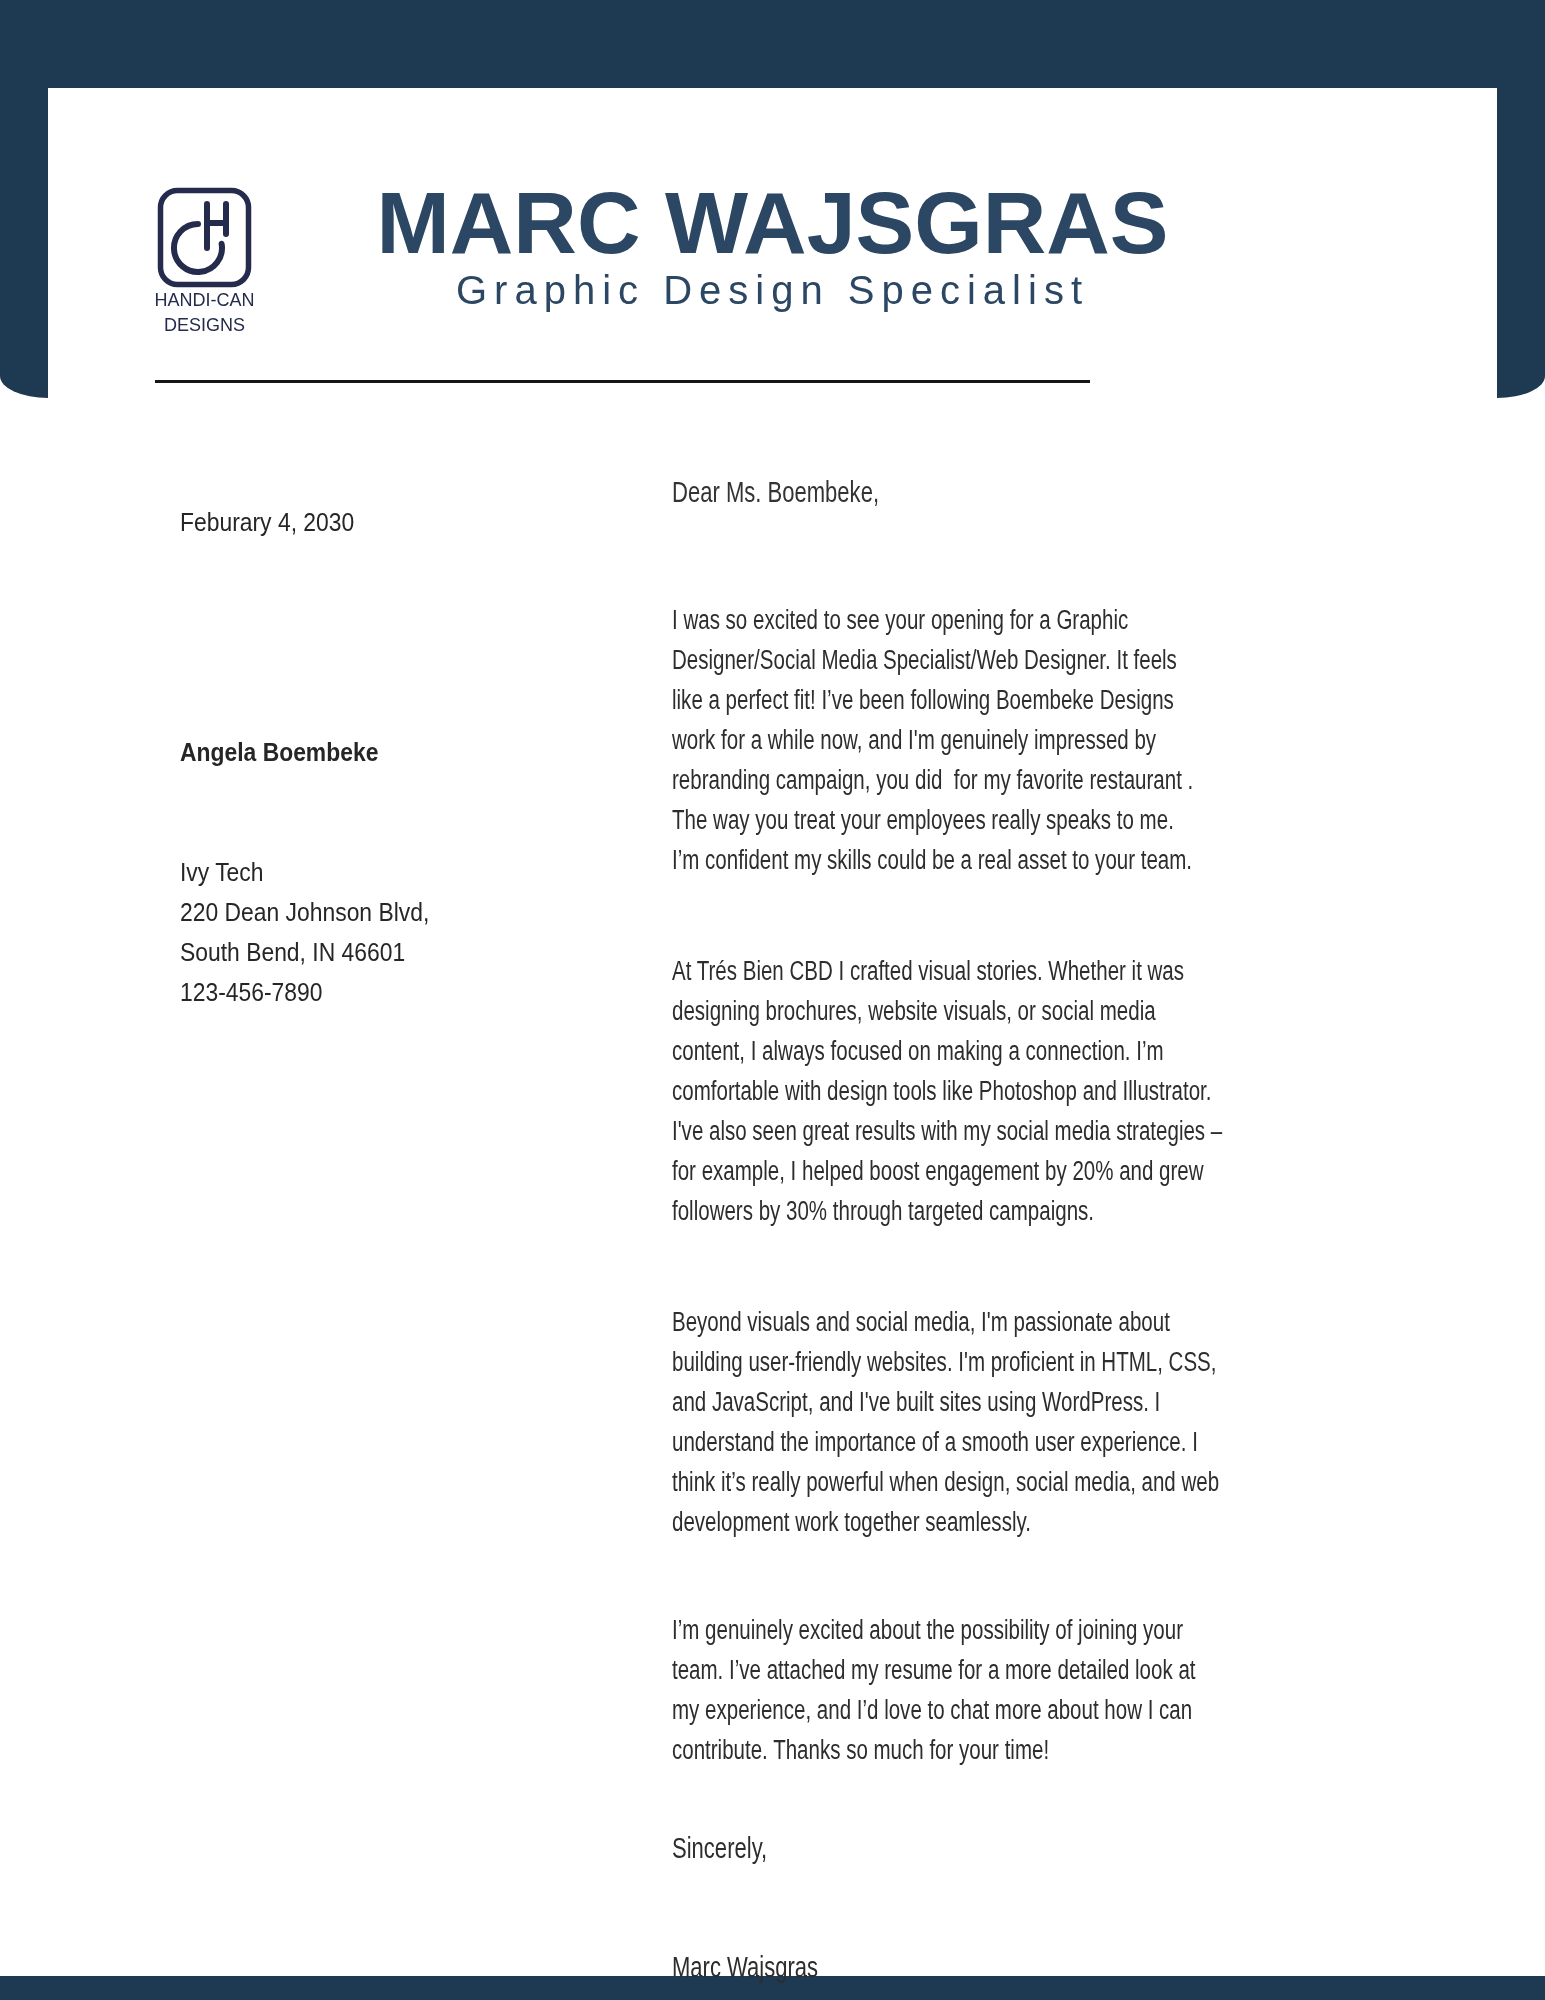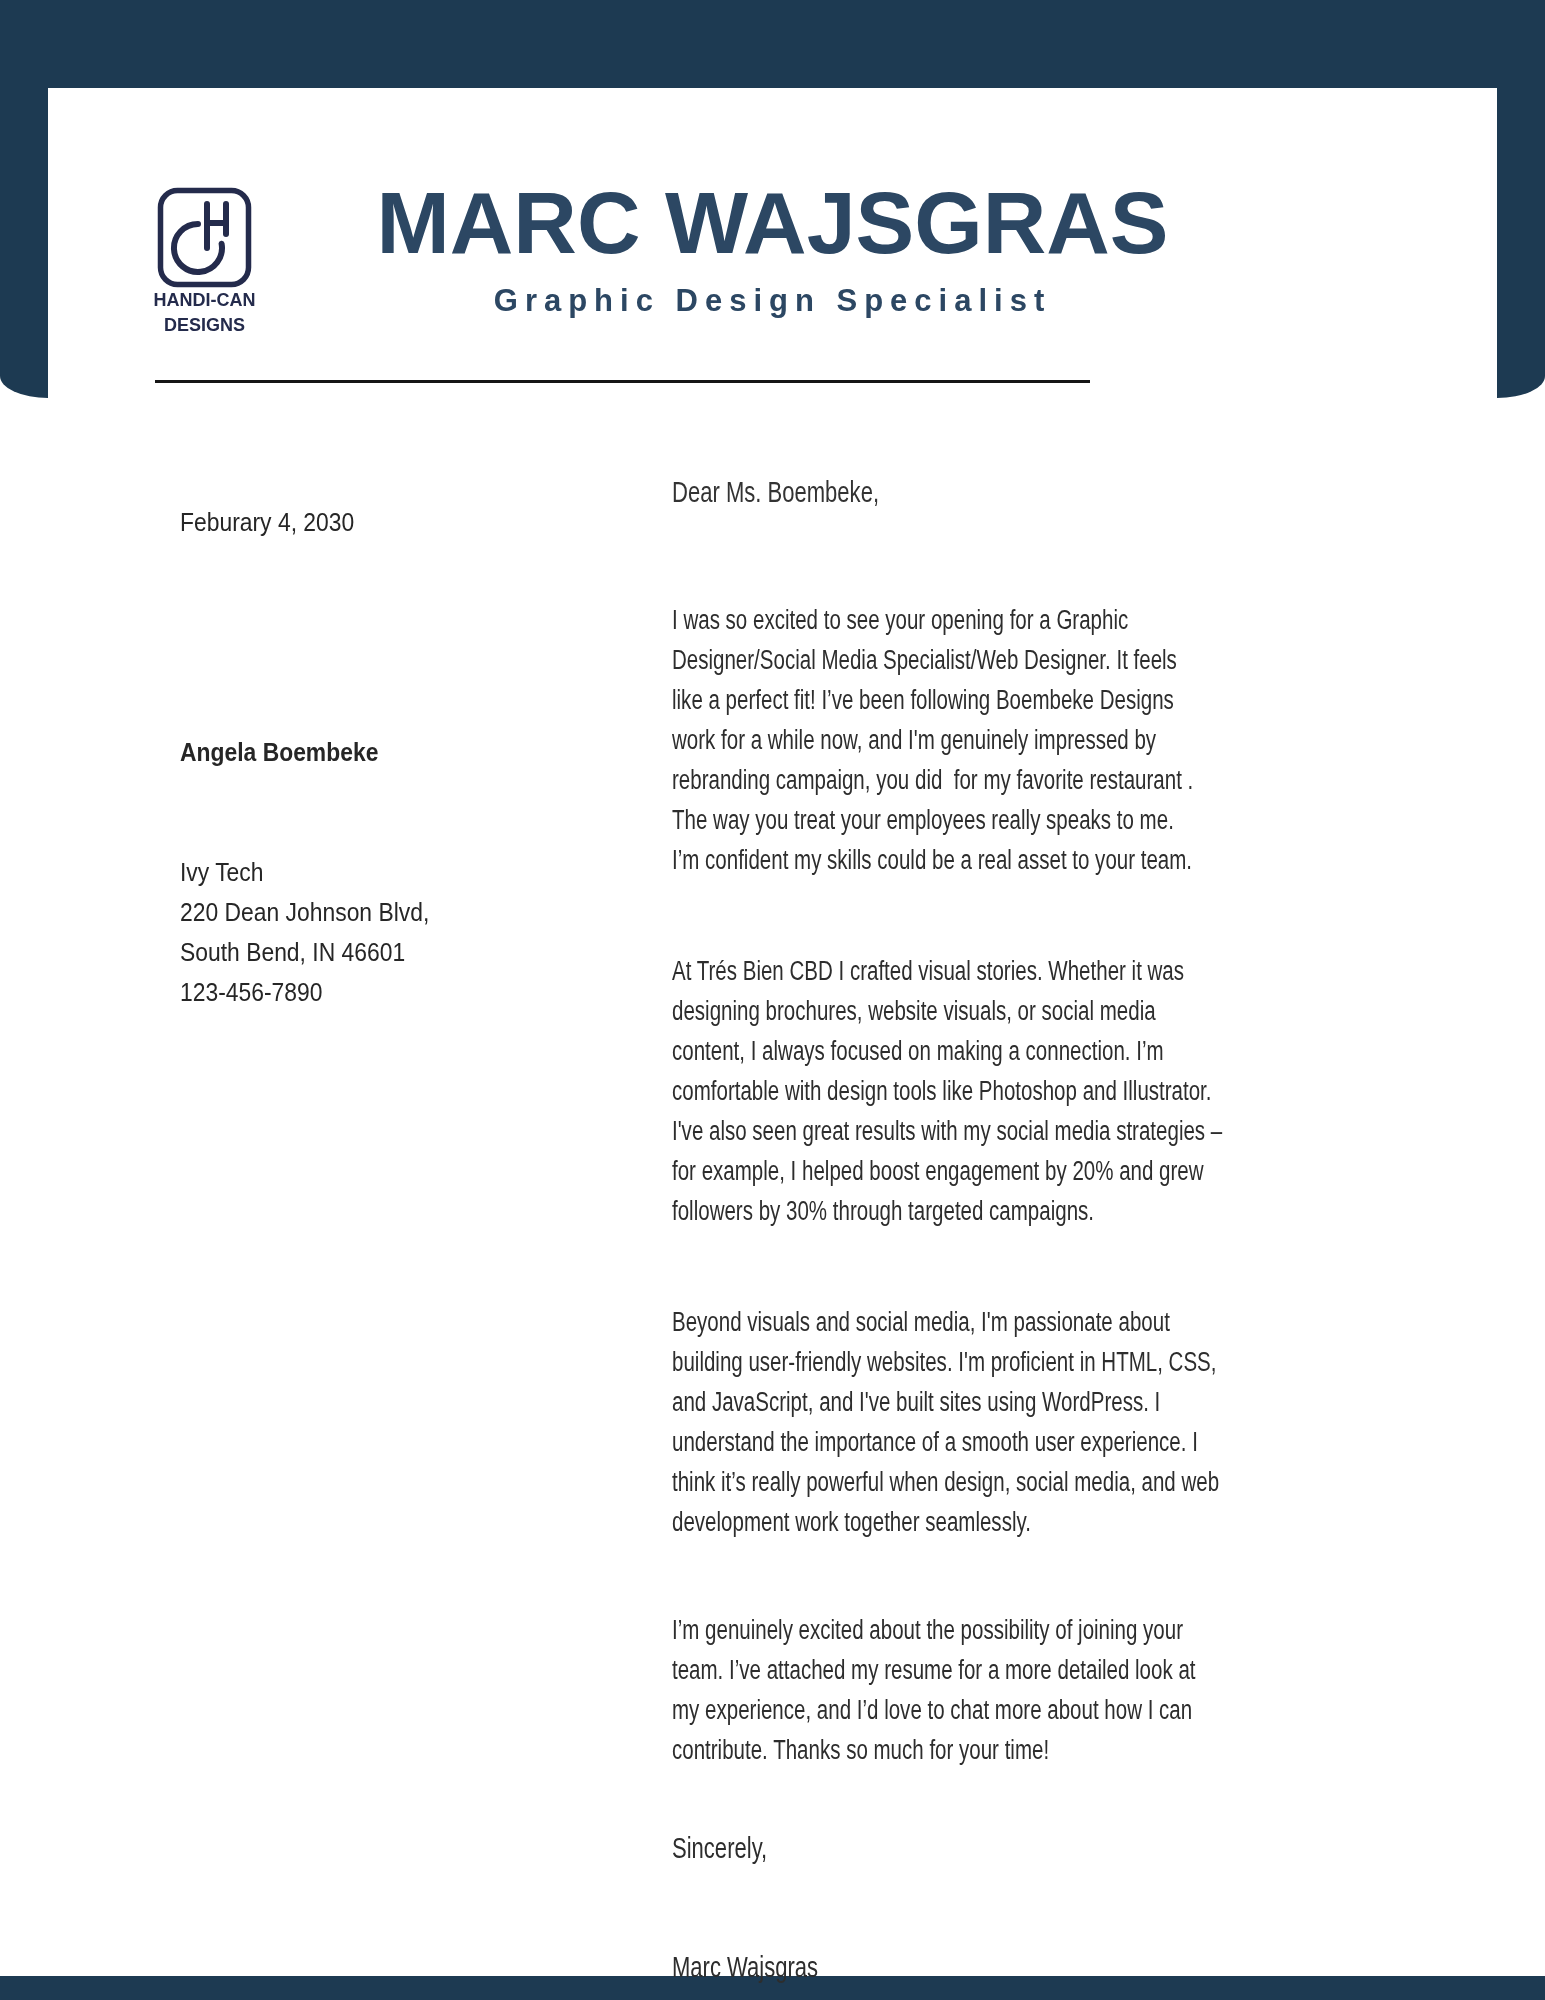--- a/index.html
+++ b/index.html
@@ -16,29 +16,29 @@
   }
   .band-top{position:absolute;left:0;top:0;width:1545px;height:88px;background:var(--navy);}
   .band-bottom{position:absolute;left:0;bottom:0;width:1545px;height:24px;background:var(--navy);}
   .shoulder{position:absolute;top:0;width:48px;height:398px;background:var(--navy);}
   .shoulder.left{left:0;border-bottom-left-radius:48px 22px;}
   .shoulder.right{right:0;border-bottom-right-radius:48px 22px;}
 
   .logo-svg{position:absolute;left:157px;top:187px;width:95px;height:101px;}
   .logo-text{
     position:absolute;left:142px;top:288px;width:125px;text-align:center;
-    color:var(--logo-navy);font-weight:bold;font-size:18px;line-height:25px;letter-spacing:0px;
+    color:var(--logo-navy);font-weight:normal;font-size:18px;line-height:25px;letter-spacing:0px;
   }
   .name-block{position:absolute;left:0;top:179px;width:1545px;text-align:center;}
   .name-block h1{
     margin:0;font-size:88px;line-height:88px;font-weight:bold;
     color:var(--navy-text);letter-spacing:0px;white-space:nowrap;
   }
   .job-title{
-    margin-top:18px;font-size:31px;line-height:31px;font-weight:700;
+    margin-top:8px;font-size:40px;line-height:31px;font-weight:400;
     color:var(--navy-text);letter-spacing:7px;white-space:nowrap;
   }
   .divider{position:absolute;left:155px;top:380px;width:935px;height:3px;background:#161616;}
 
   .left-col{
     position:absolute;left:180px;top:443px;width:420px;
     transform:scaleX(0.88);transform-origin:0 0;
     color:#262626;font-size:26px;white-space:pre;
   }
   .date-line{line-height:34px;}

